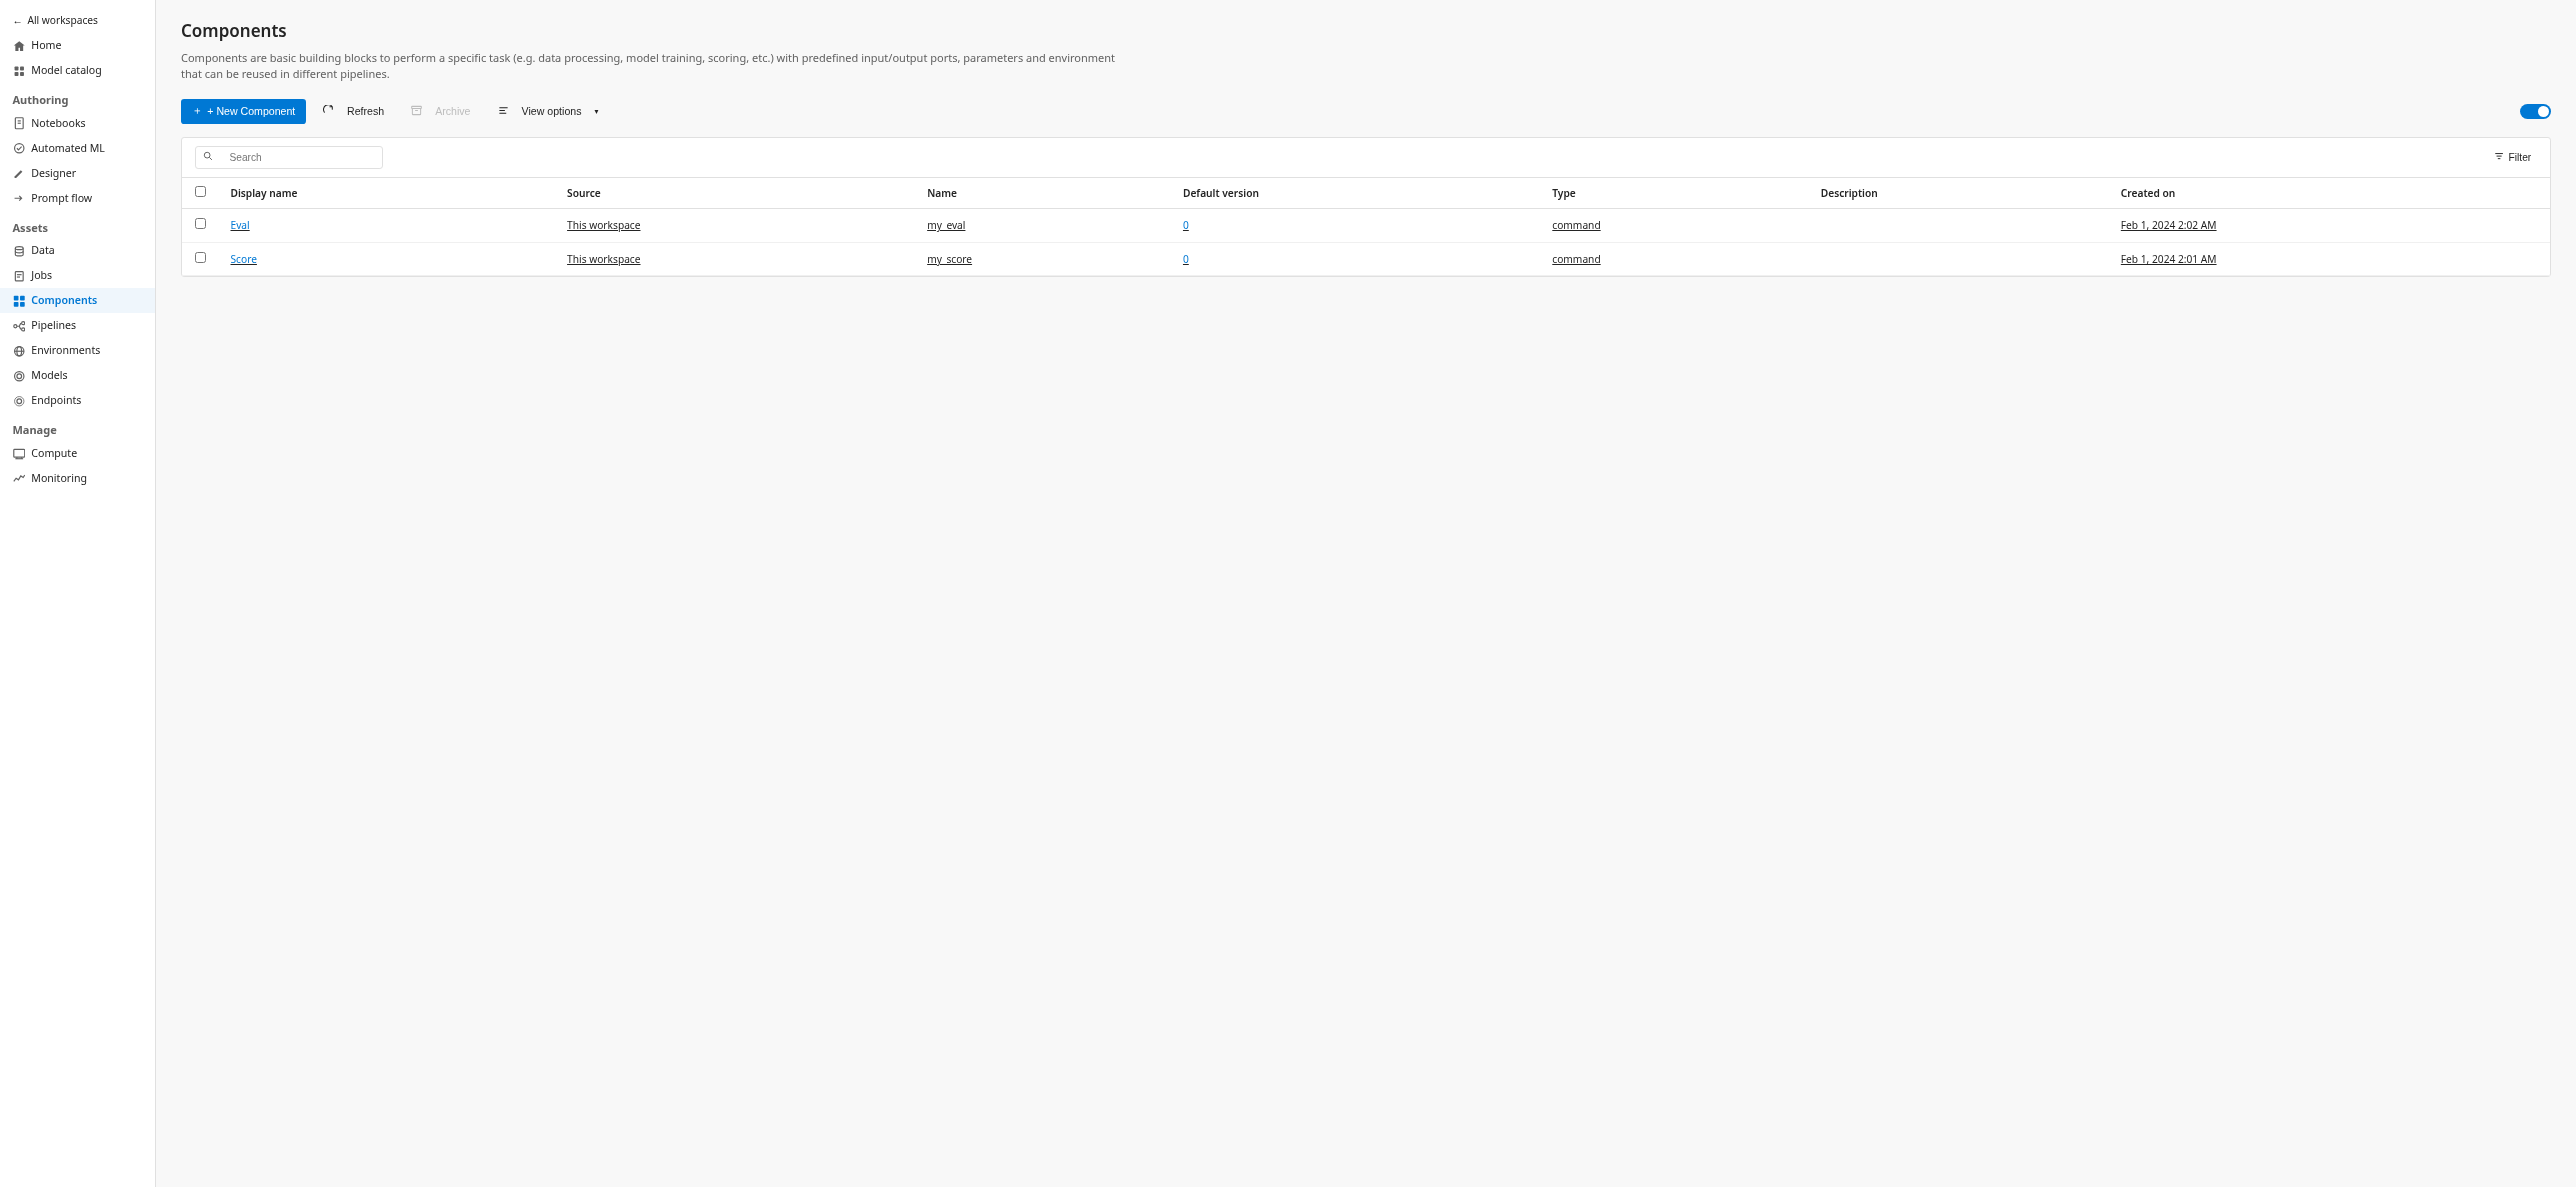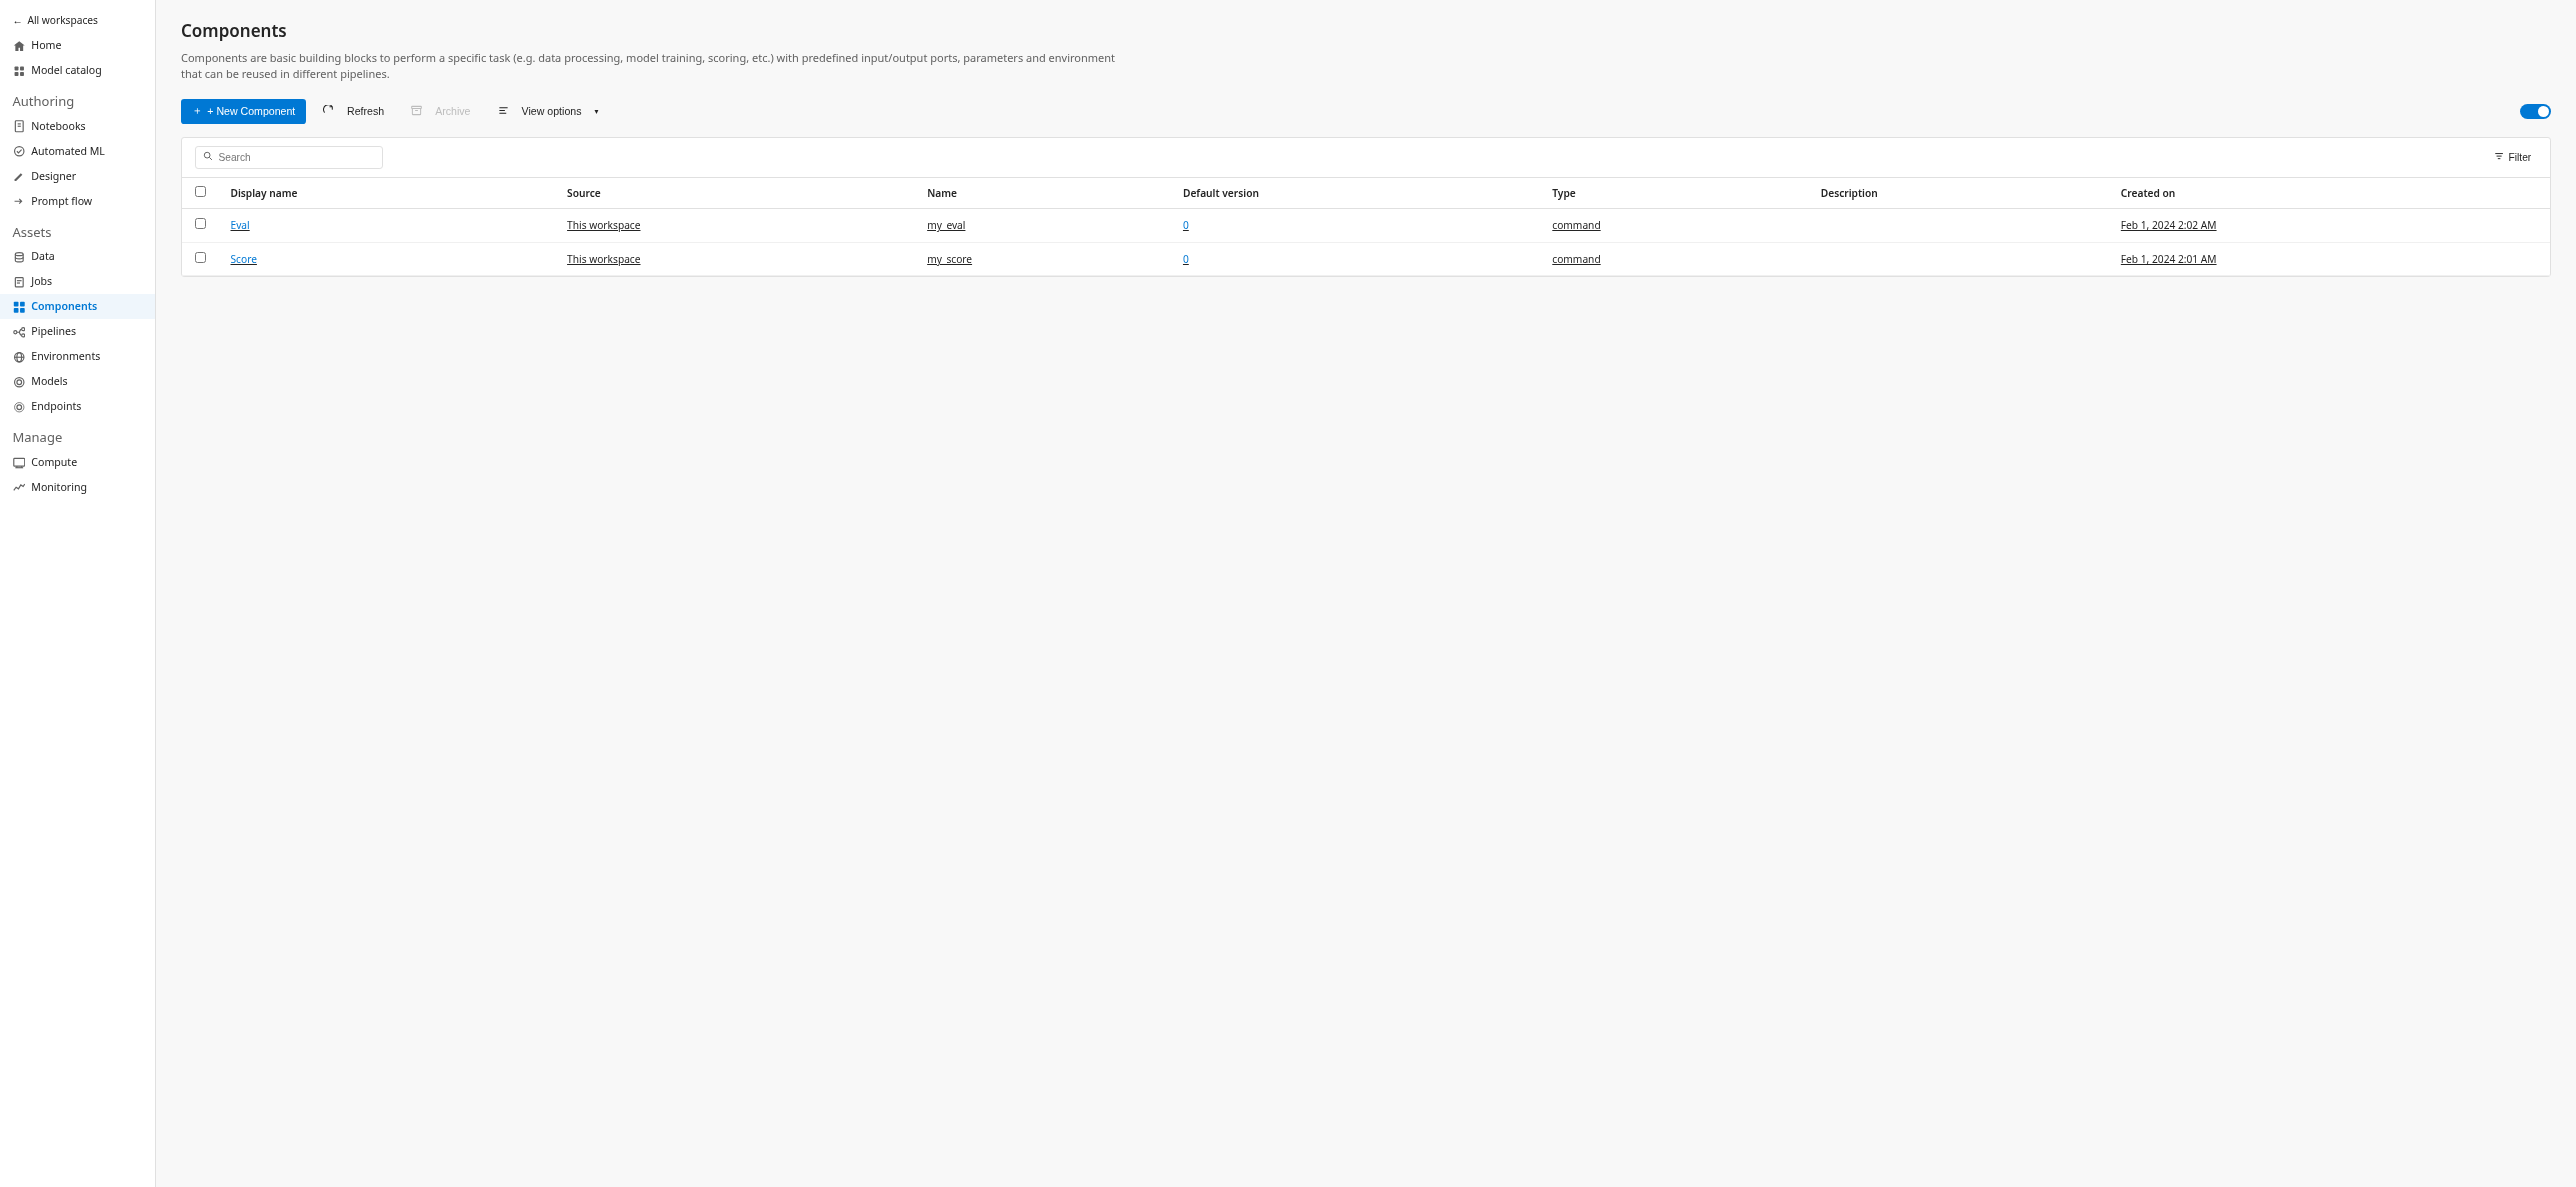--- a/index.html
+++ b/index.html
@@ -15,22 +15,22 @@
       padding: 6.3px 0;
     }
     .sidebar-back {
       display: flex; align-items: center; gap: 4.7px;
       padding: 6.3px 12.5px;
       font-size: 10.2px;
       color: #242424;
       cursor: pointer;
     }
     .sidebar-section-label {
-      font-size: 13px;
-      font-weight: 400;
+      font-size: 11px;
+      font-weight: 700;
       color: #616161;
       padding: 9.4px 12.5px 3.1px 12.5px;
       text-transform: none;
       letter-spacing: 0;
     }
     .sidebar-item {
       display: flex; align-items: flex-end; gap: 6.3px;
       padding: 5.5px 12.5px;
       cursor: pointer;
       color: #242424;
@@ -125,21 +125,21 @@
       border: 0.8px solid #e0e0e0;
       border-radius: 3.1px;
     }
     .search-bar {
       padding: 7.8px 12.5px;
       border-bottom: 0.8px solid #e0e0e0;
       display: flex; align-items: center;
       gap: 6.3px;
     }
     .search-input-wrapper {
-      display: flex; align-items: center; gap: 5px;
+      display: flex; align-items: center; gap: 16px;
       border: 0.8px solid #e0e0e0;
       border-radius: 3.1px;
       padding: 3.9px 7.8px;
       width: 188px;
       background: #fff;
     }
     .search-input-wrapper input {
       border: none; outline: none;
       font-size: 10.2px;
       color: #242424;

